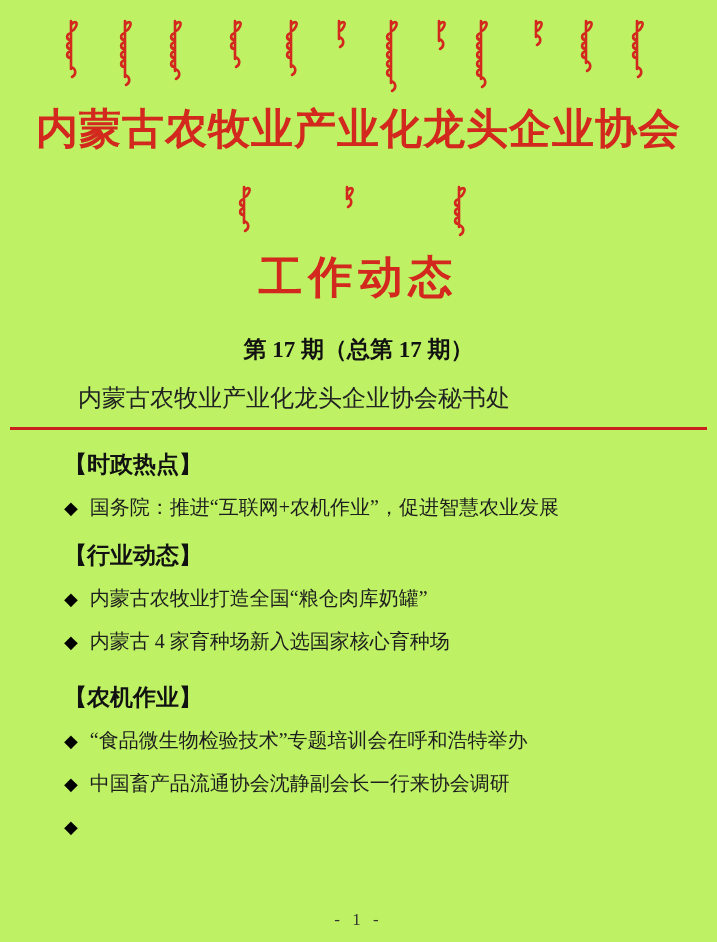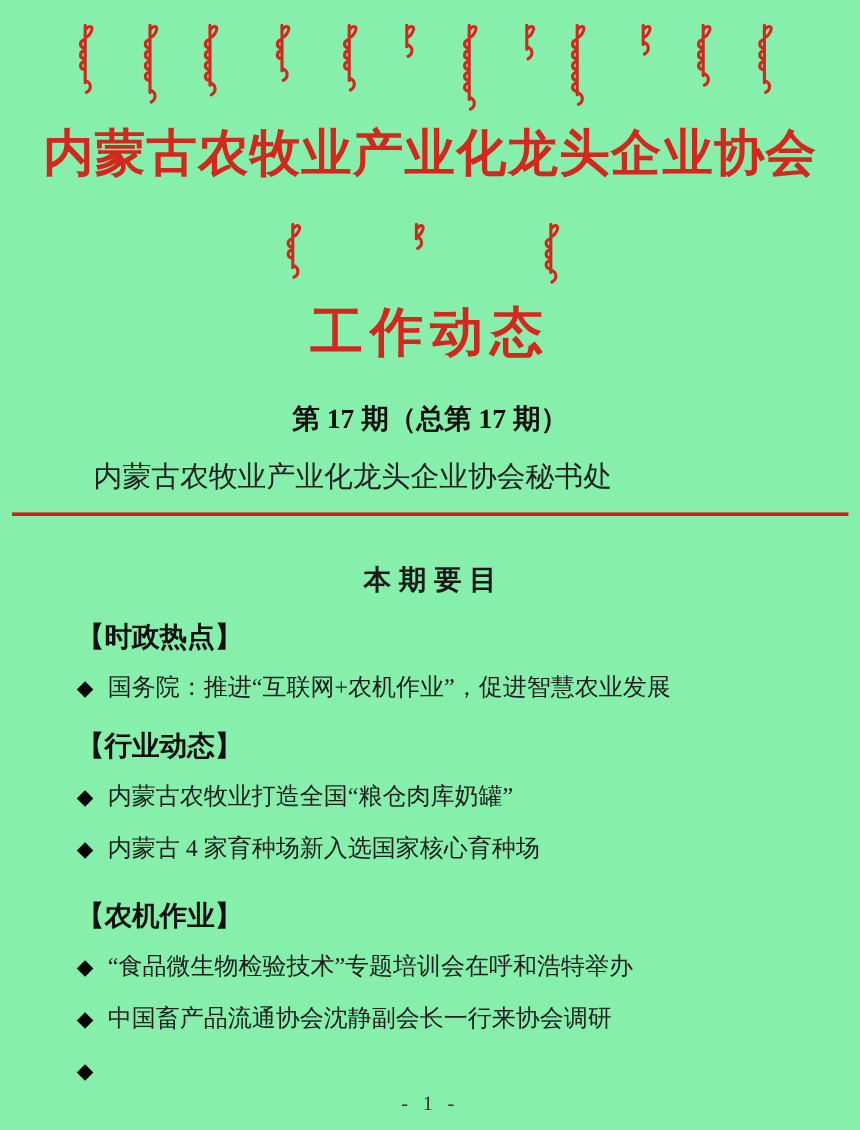--- a/index.html
+++ b/index.html
@@ -1,20 +1,20 @@
 <!DOCTYPE html>
 <html><head>
 <meta charset="utf-8">
 <style>
   html,body{margin:0;padding:0;background:#ffffff;}
   .page{
     position:relative;
     width:717px;height:942px;
     margin:0 auto;
-    background:#86efac;
+    background:#bef264;
     overflow:hidden;
     font-family:"Liberation Serif","DejaVu Serif",serif;
     color:#1c1c1c;
   }
   
   .mong-row{position:absolute;left:0;width:717px;pointer-events:none;}
   .mong-row.top{top:18px;height:86px;}
   .mong-row.mid{top:184px;height:60px;}
   .mong-row svg{position:absolute;top:0;}
 
@@ -153,21 +153,20 @@
   <h2 class="bulletin-title">工作动态</h2>
 
   <div class="issue-line">第 17 期（总第 17 期）</div>
 
   <div class="meta-row">
     <span>内蒙古农牧业产业化龙头企业协会秘书处</span>
   </div>
 
   <hr class="red-rule">
 
-  <div class="toc-title">本 期 要 目</div>
 
   <div class="sections">
 
     <div class="section">
       <div class="section-header">【时政热点】</div>
       <div class="toc-item">
         <span class="bullet">◆</span>
         <span>国务院：推进“互联网+农机作业”，促进智慧农业发展</span>
       </div>
     </div>

